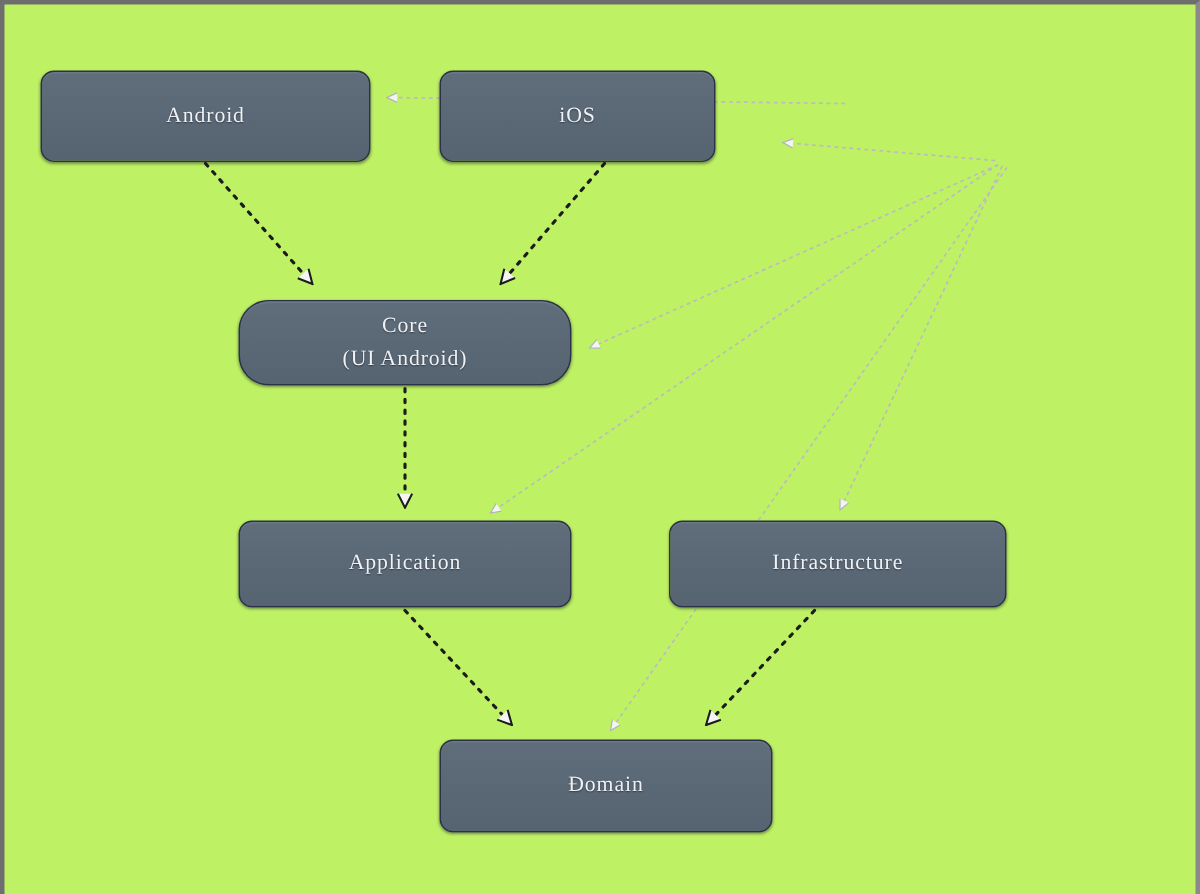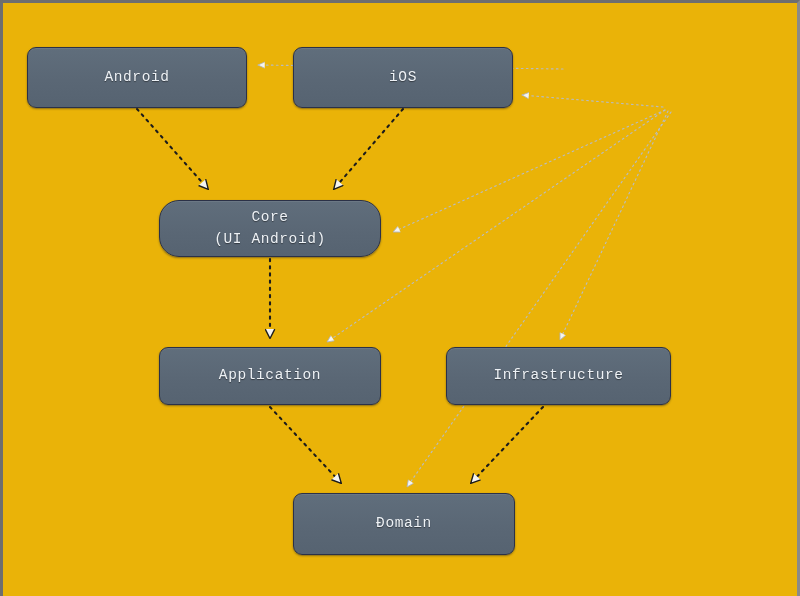--- a/index.html
+++ b/index.html
@@ -4,28 +4,28 @@
 <style>
   html, body {
     margin: 0;
     padding: 0;
     background: #ffffff;
   }
   #canvas {
     position: relative;
     width: 800px;
     height: 596px;
-    background: #eab308;
+    background: #bef264;
     box-sizing: border-box;
     border-left: 3px solid #6e6e6e;
     border-top: 3px solid #6e6e6e;
     border-right: 3px solid #8a8a8a;
     border-bottom: 0;
     overflow: hidden;
-    font-family: Liberation Mono, monospace;
+    font-family: Liberation Serif, serif;
   }
   #edges {
     position: absolute;
     left: 0;
     top: 0;
     width: 800px;
     height: 596px;
     pointer-events: none;
   }
   .node {
@@ -83,21 +83,21 @@
 
     <g stroke="#d8dde2" stroke-width="2.2" stroke-dasharray="1 7" stroke-linecap="round" fill="none">
       <path d="M 176 372 L 200 348"></path>
     </g>
   </svg>
 
   <div class="node" style="left:24px; top:44px; width:220px; height:61px;">
     <span>Android</span>
   </div>
 
-  <div class="node" style="left:290px; top:44px; width:220px; height:61px;">
+  <div class="node" style="left:290px; top:44px; width:184px; height:61px;">
     <span>iOS</span>
   </div>
 
 
   <div class="node" style="left:156px; top:197px; width:222px; height:57px;border-radius:20px;">
     <span>Core</span>
     <span class="line2">(UI Android)</span>
   </div>
 
   <div class="node" style="left:443px; top:344px; width:225px; height:58px;">

